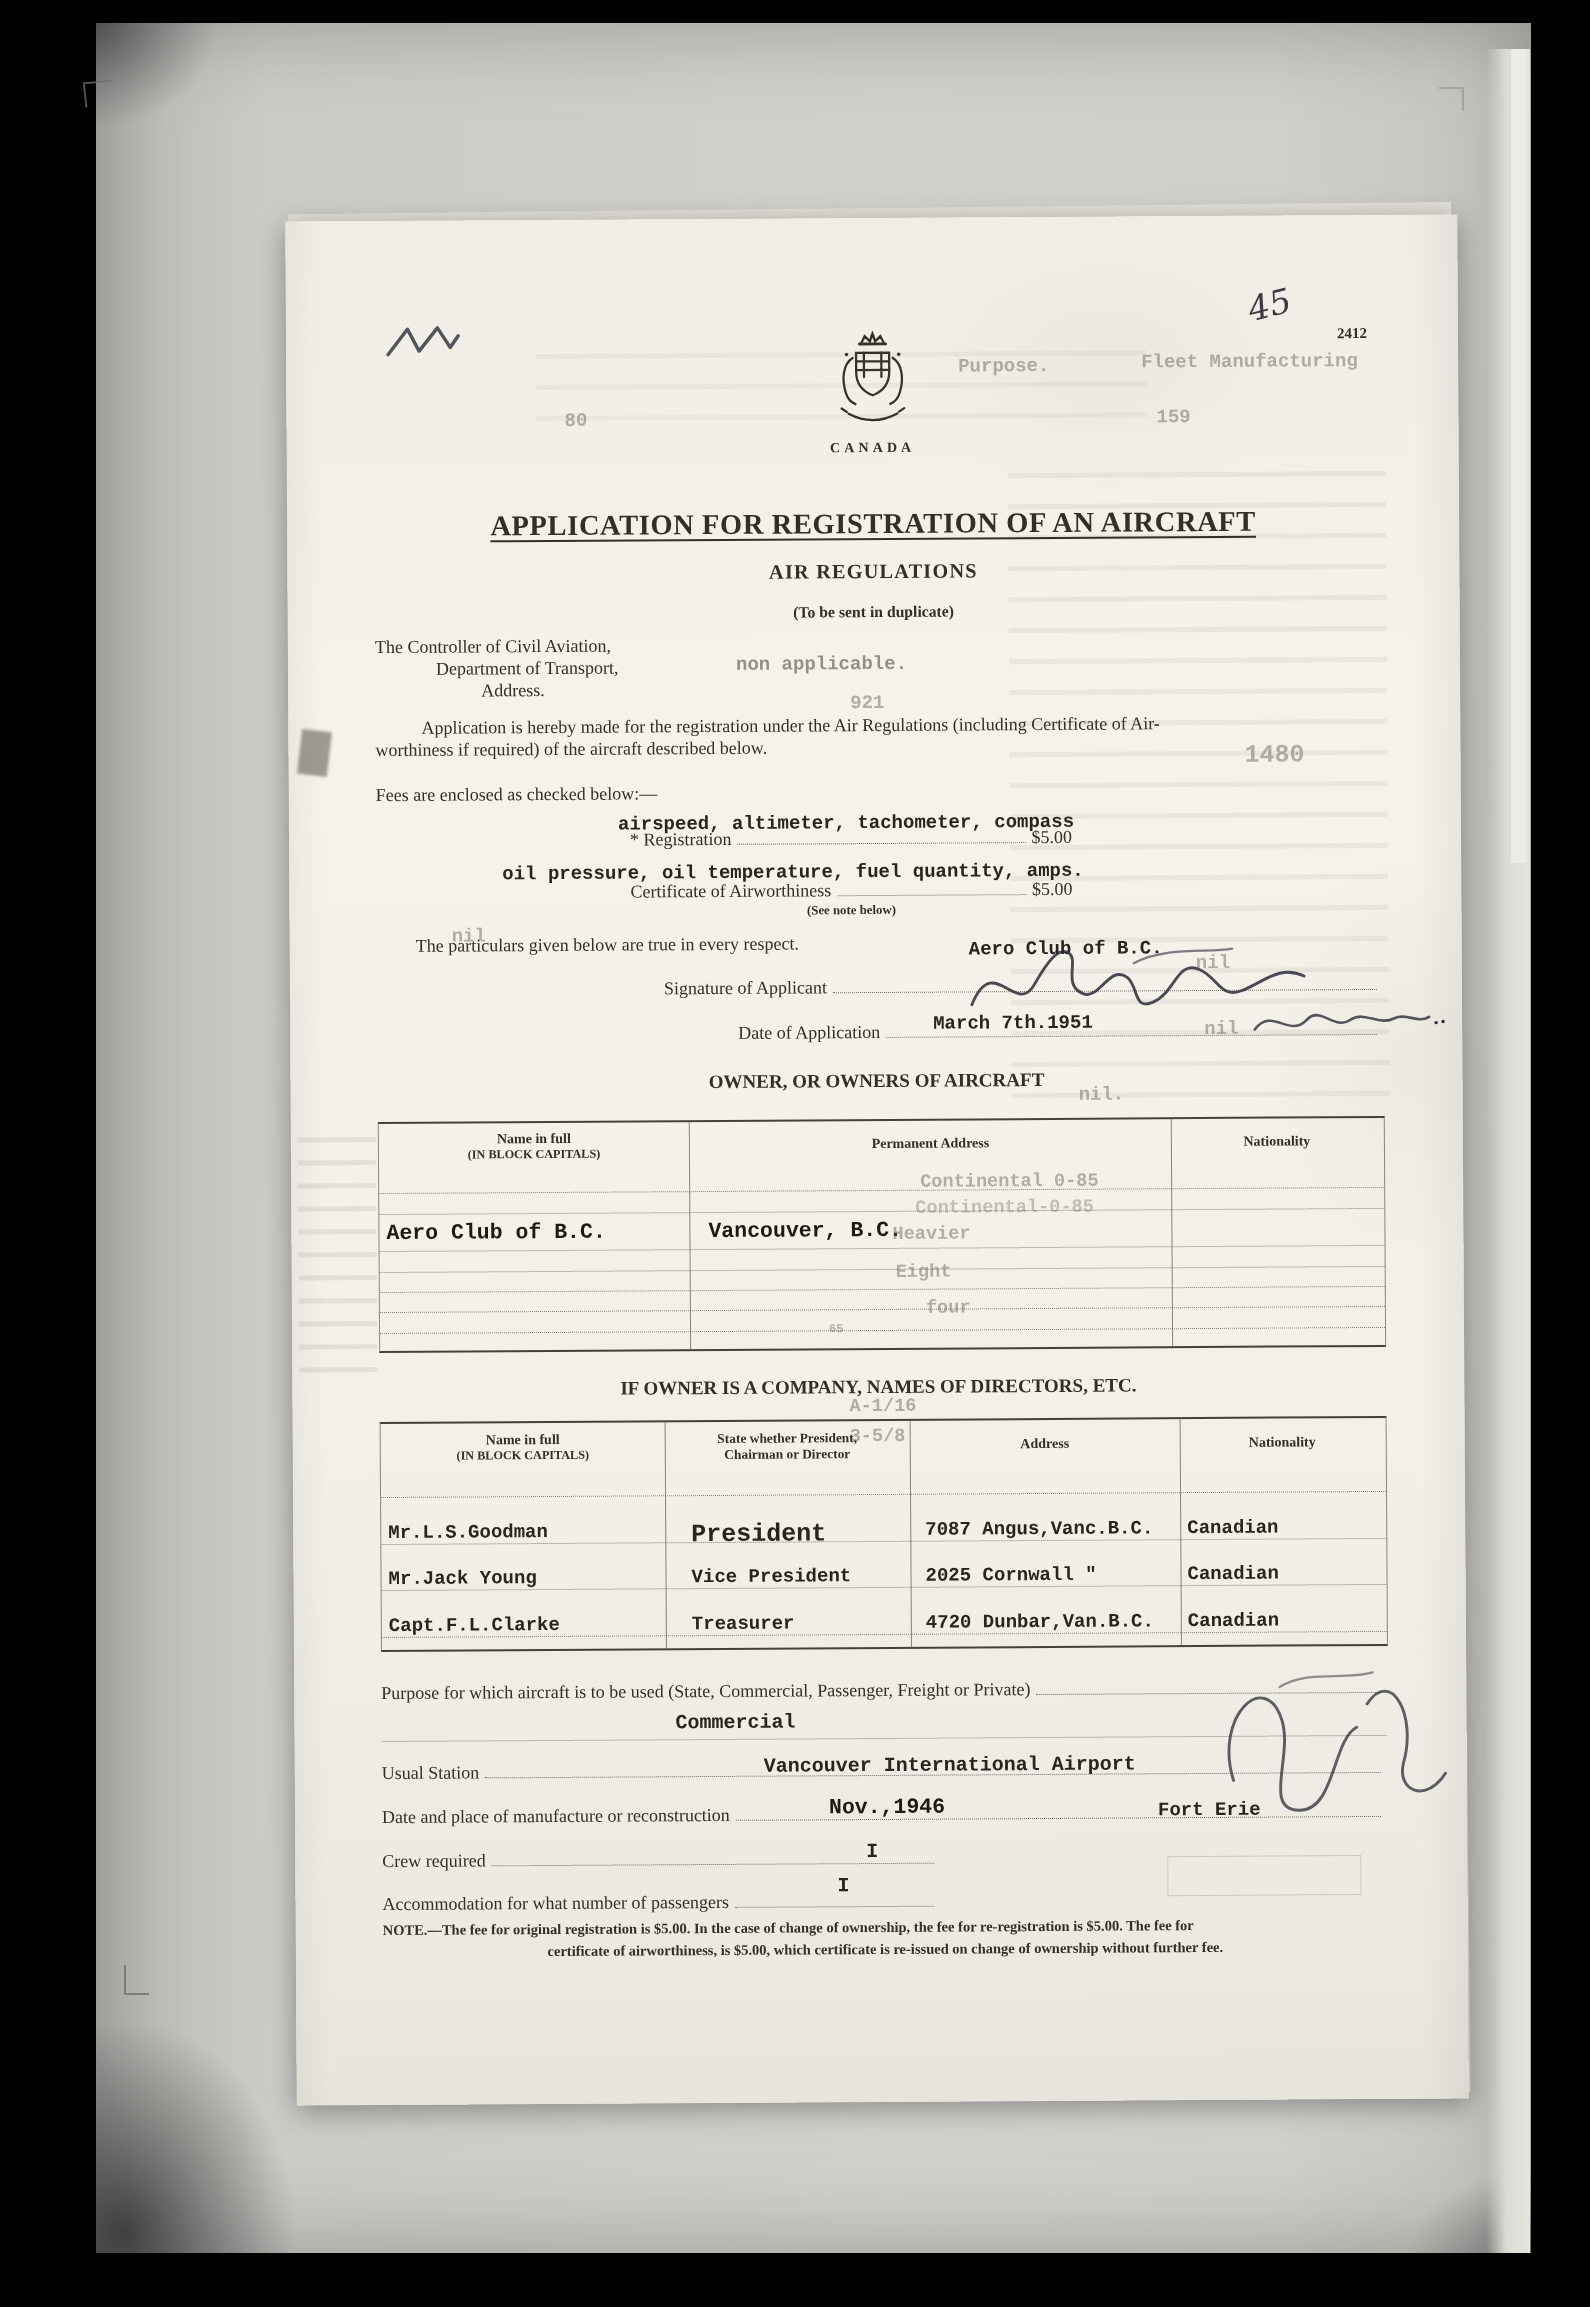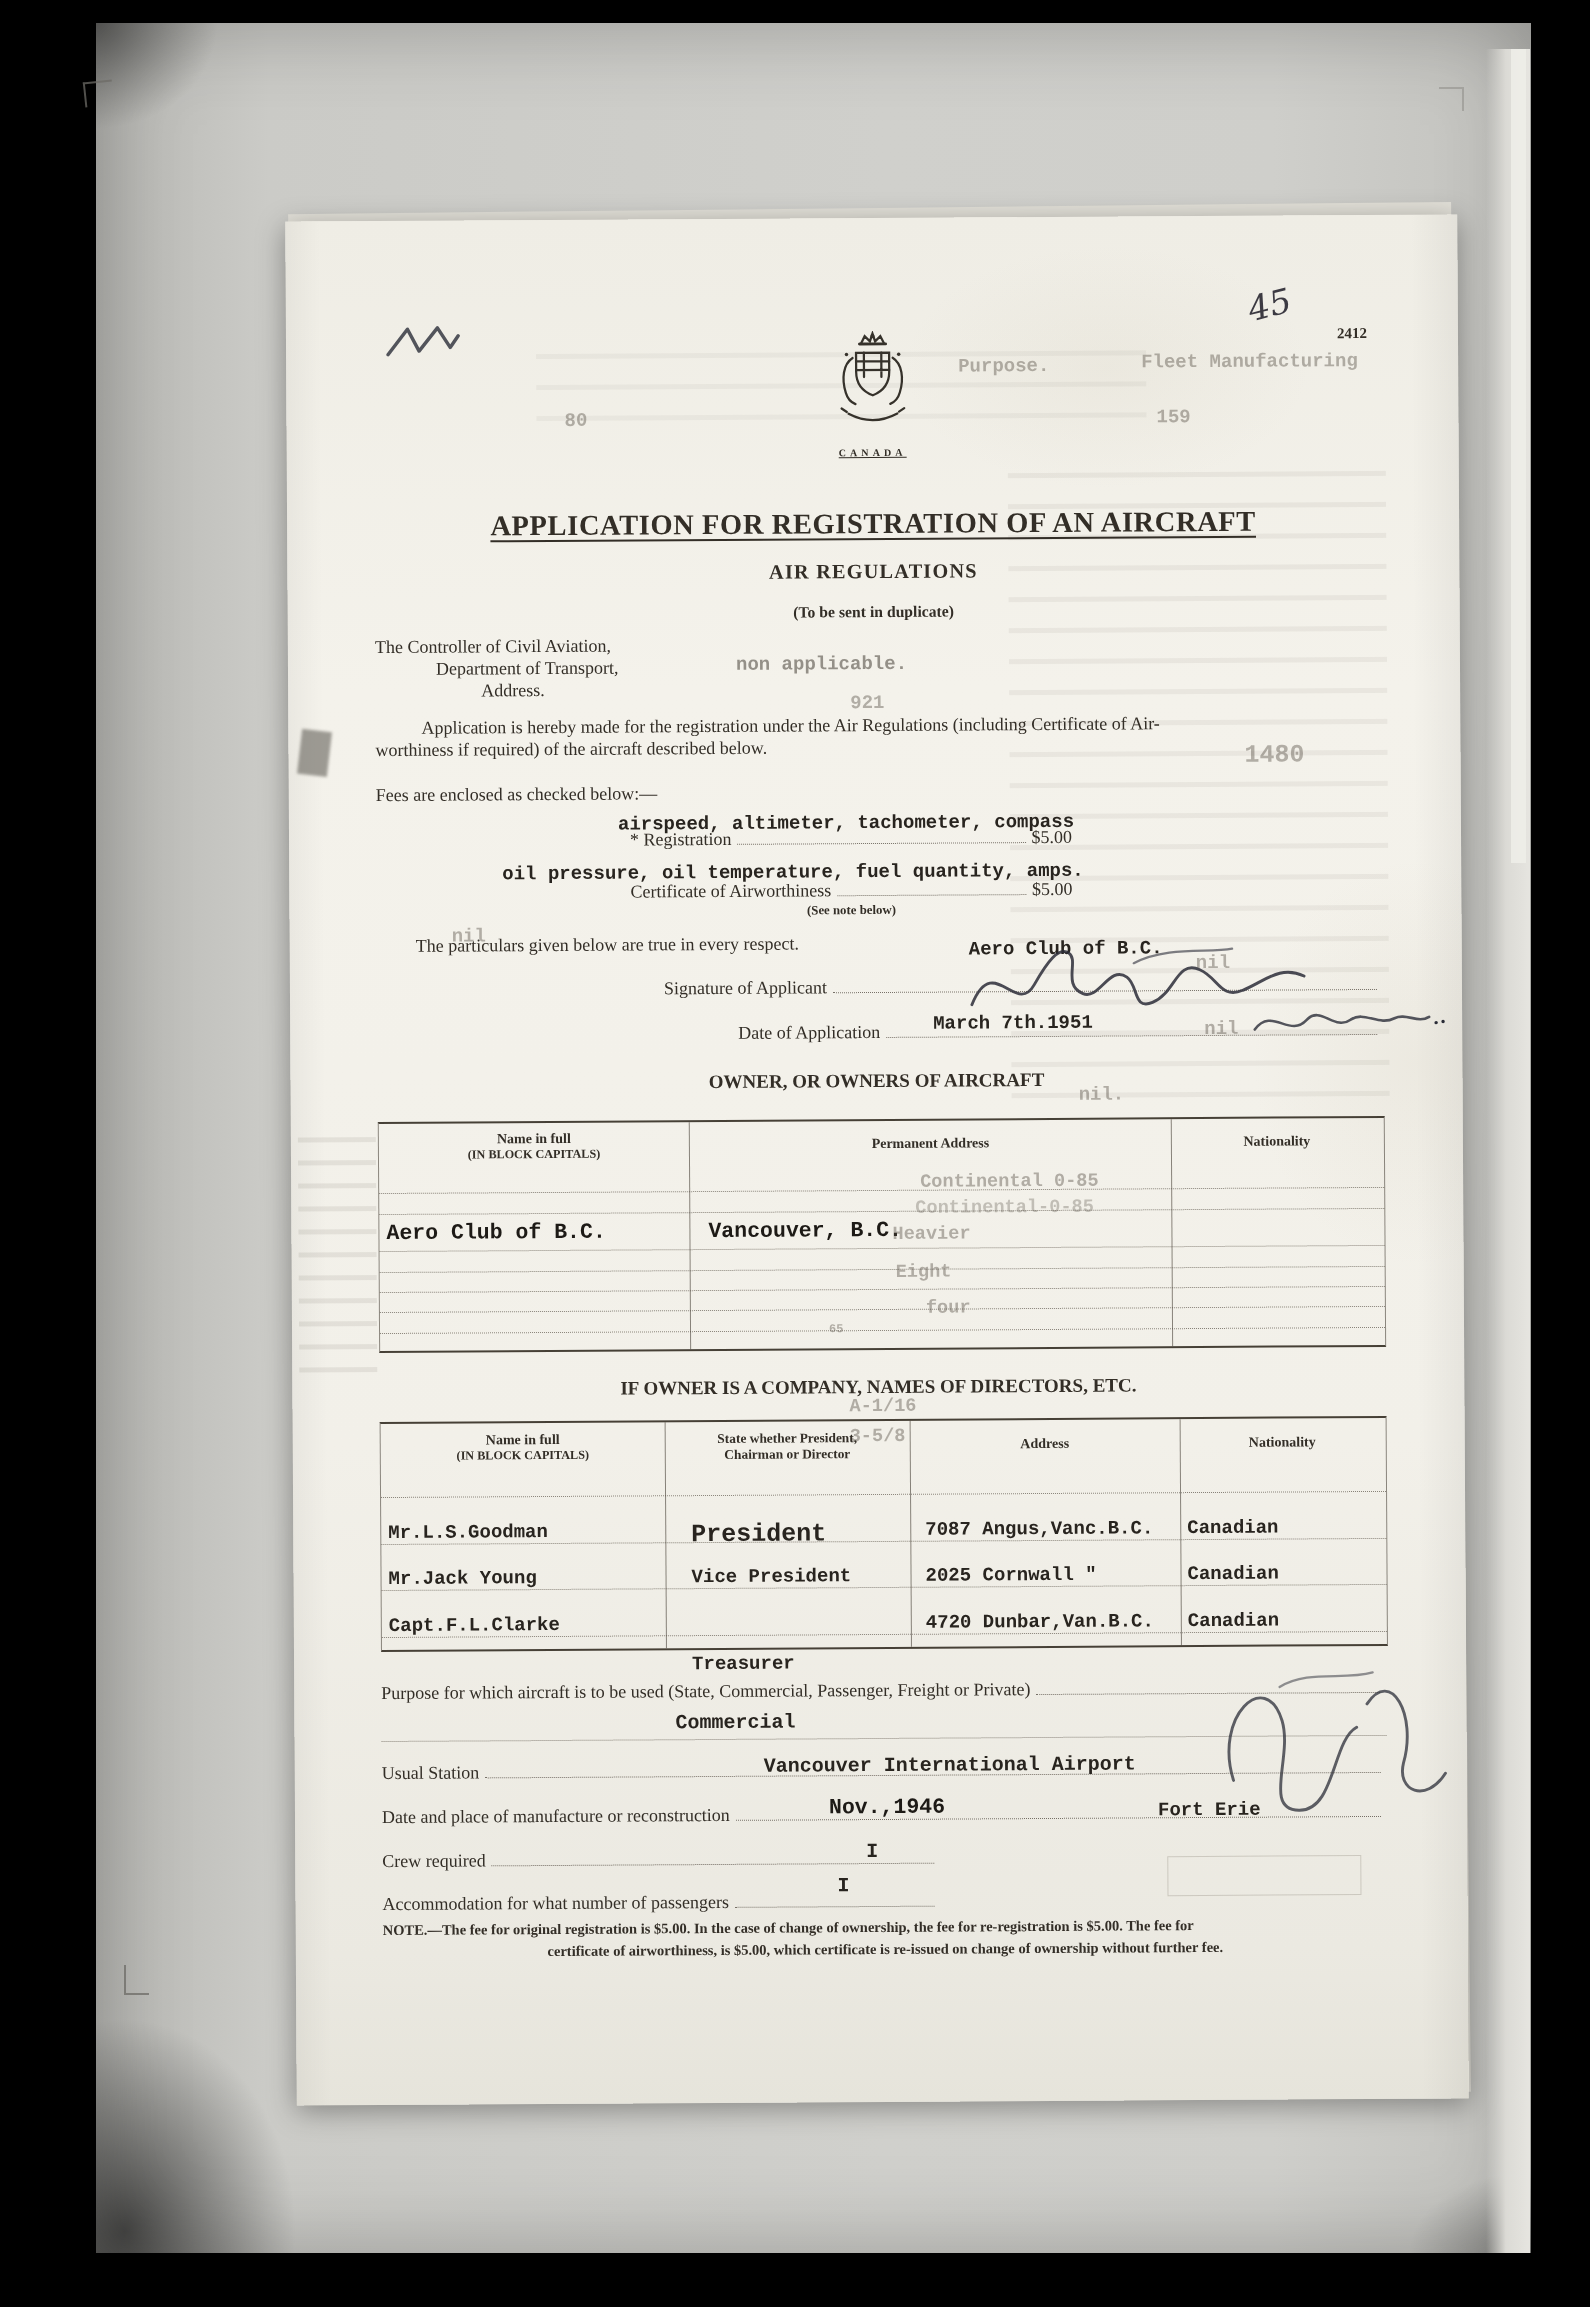--- a/index.html
+++ b/index.html
@@ -98,21 +98,21 @@
           <path d="M31 34 h38 M31 44 h38 M40 24 v28 M60 24 v28"></path>
           <path d="M27 30 c-11 7 -13 24 -8 40 c2 7 6 11 11 13"></path>
           <path d="M73 30 c11 7 13 24 8 40 c-2 7 -6 11 -11 13"></path>
           <path d="M22 94 q28 15 56 0"></path>
           <path d="M14 88 l6 4 M86 88 l-6 4"></path>
         </g>
         <circle cx="50" cy="5" r="2.4" fill="#36322b"></circle>
         <circle cx="20" cy="26" r="2" fill="#36322b"></circle>
         <circle cx="80" cy="26" r="2" fill="#36322b"></circle>
       </svg>
-      <div class="print crest-cap" style="font-size:10px; margin-top:15px;text-decoration:underline;">CANADA</div>
+      <div class="print crest-cap" style="font-size:14px; margin-top:8px;">CANADA</div>
     </div>
 
     <div class="abs print b" style="left:0; right:0; top:290px; text-align:center; font-size:28.5px; letter-spacing:0.6px;">
       <span style="text-decoration:underline; text-decoration-thickness:1.7px; text-underline-offset:4.7px;">APPLICATION FOR REGISTRATION OF AN AIRCRAFT</span>
     </div>
     <div class="abs print b" style="left:0; right:0; top:342px; text-align:center; font-size:20.3px; letter-spacing:1.2px;">AIR REGULATIONS</div>
     <div class="abs print b" style="left:0; right:0; top:385px; text-align:center; font-size:15.7px;">(To be sent in duplicate)</div>
 
     <div class="abs print" style="left:87px; top:416px; font-size:18px;">The Controller of Civil Aviation,</div>
     <div class="abs print" style="left:148px; top:438px; font-size:18px;">Department of Transport,</div>
@@ -233,21 +233,21 @@
       <div class="abs mono typed" style="left:310px; top:98px; font-size:25px;">President</div>
       <div class="abs mono typed" style="left:544px; top:98px; font-size:19px;">7087 Angus,Vanc.B.C.</div>
       <div class="abs mono typed" style="left:806px; top:98px; font-size:19px;">Canadian</div>
 
       <div class="abs mono typed" style="left:7px; top:144px; font-size:19px;">Mr.Jack Young</div>
       <div class="abs mono typed" style="left:310px; top:144px; font-size:19px;">Vice President</div>
       <div class="abs mono typed" style="left:544px; top:144px; font-size:19px;">2025 Cornwall  "</div>
       <div class="abs mono typed" style="left:806px; top:144px; font-size:19px;">Canadian</div>
 
       <div class="abs mono typed" style="left:7px; top:191px; font-size:19px;">Capt.F.L.Clarke</div>
-      <div class="abs mono typed" style="left:310px; top:191px; font-size:19px;margin-top:40px;">Treasurer</div>
+      <div class="abs mono typed" style="left:310px; top:191px; font-size:19px;">Treasurer</div>
       <div class="abs mono typed" style="left:544px; top:191px; font-size:19px;">4720 Dunbar,Van.B.C.</div>
       <div class="abs mono typed" style="left:806px; top:191px; font-size:19px;">Canadian</div>
     </div>
 
     <div class="row" style="left:87px; top:1462px; width:1005px;">
       <span>Purpose for which aircraft is to be used (State, Commercial, Passenger, Freight or Private)</span>
       <span class="dots"></span>
     </div>
     <div class="abs mono typed" style="left:381px; top:1492px; font-size:20px;">Commercial</div>
     <div class="dotline" style="left:87px; width:1005px; top:1520px; right:auto;"></div>

